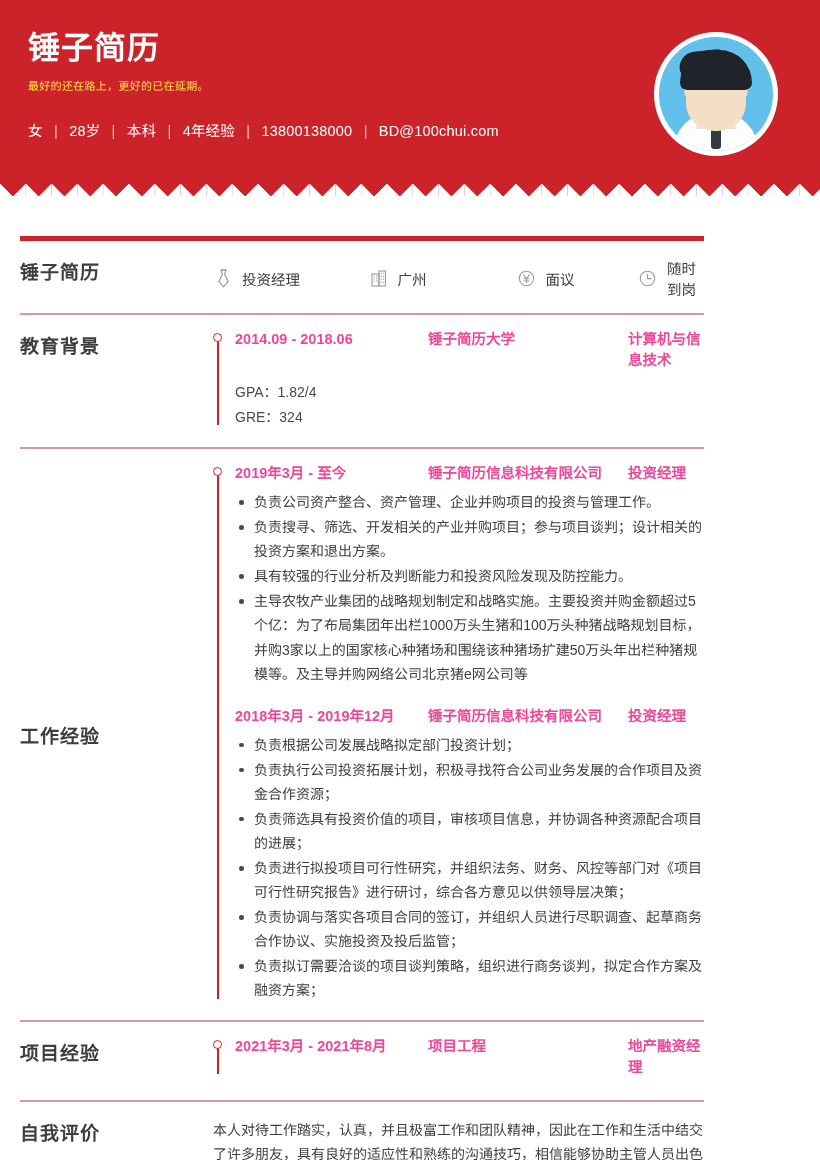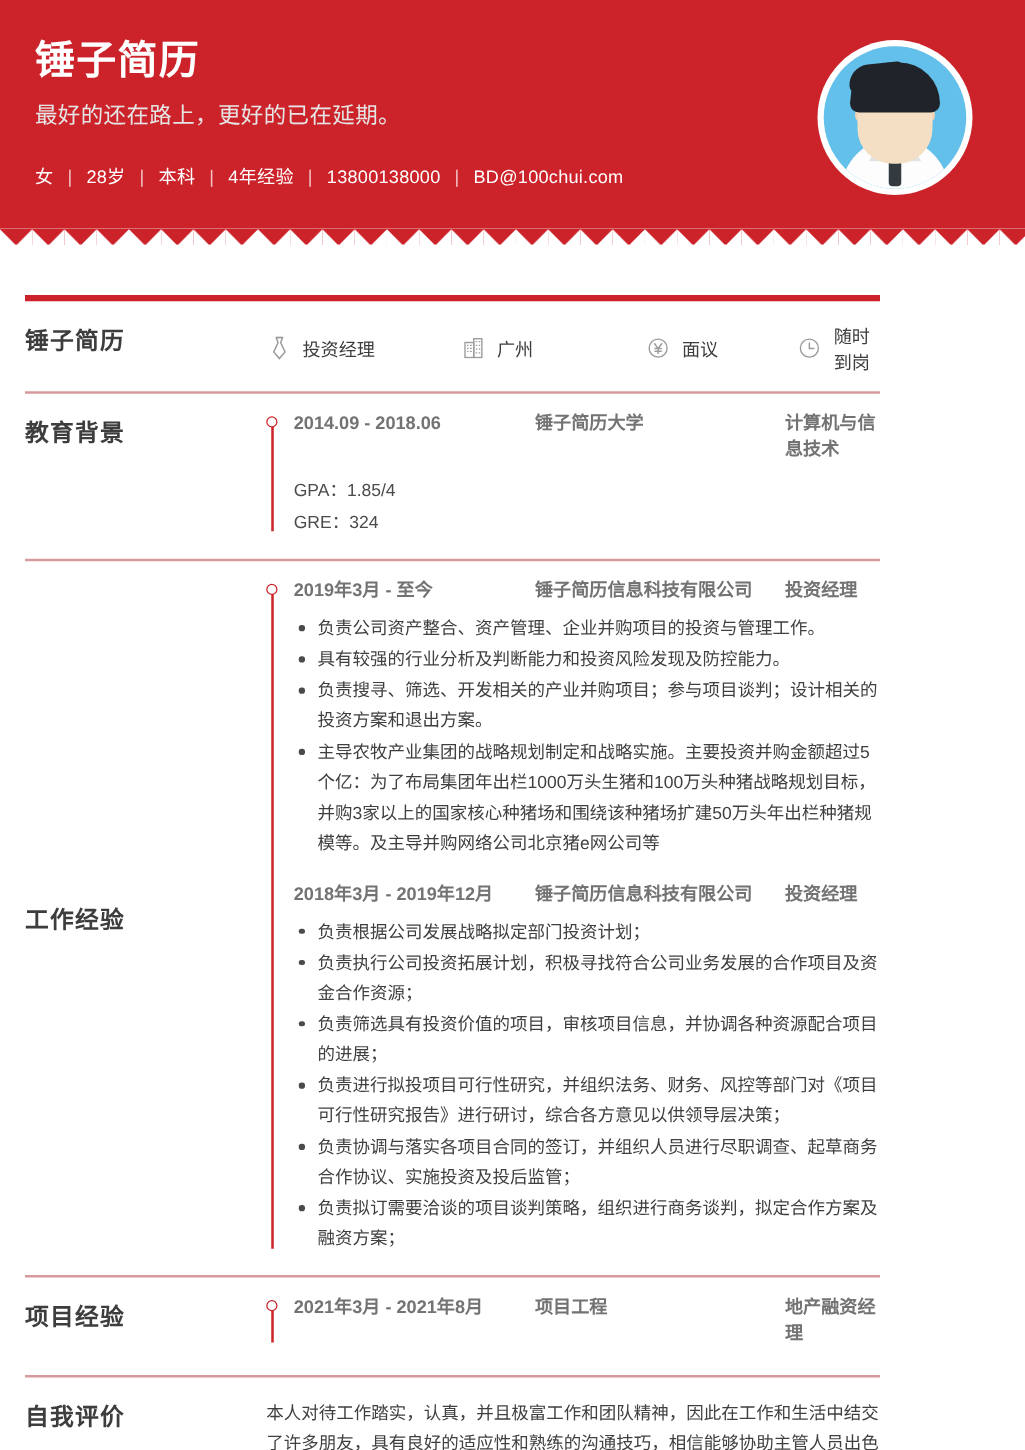--- a/index.html
+++ b/index.html
@@ -40,22 +40,22 @@
   .name {
     font-size: 32px;
     font-weight: 700;
     color: #ffffff;
     letter-spacing: 1px;
     line-height: 1.15;
   }
 
   .tagline {
     margin-top: 10px;
-    font-size: 18px;
-    color: #e5e5e5;
+    font-size: 11px;
+    color: #fde047;
     letter-spacing: 0.3px;
   }
 
   .meta-line {
     margin-top: 26px;
     font-size: 14.5px;
     color: #ffffff;
     letter-spacing: 0.2px;
     white-space: nowrap;
   }
@@ -269,21 +269,21 @@
     background: #ffffff;
   }
 
   .entry { position: relative; }
   .entry + .entry { margin-top: 20px; }
 
   .entry-head {
     display: flex;
     font-size: 14.5px;
     font-weight: 700;
-    color: #737373;
+    color: #ec4899;
     line-height: 1.45;
   }
   .eh-date  { flex: 0 0 193px; }
   .eh-org   { flex: 0 0 200px; }
   .eh-role  { flex: 1 1 auto; }
 
   .sub-lines {
     margin-top: 9px;
     font-size: 14px;
     color: #4a4a4a;
@@ -432,21 +432,21 @@
       <div class="sec-body">
         <div class="tl">
           <span class="tl-dot"></span>
           <div class="entry">
             <div class="entry-head">
               <span class="eh-date">2014.09 - 2018.06</span>
               <span class="eh-org">锤子简历大学</span>
               <span class="eh-role">计算机与信息技术</span>
             </div>
             <div class="sub-lines">
-              <div>GPA：1.85/4</div>
+              <div>GPA：1.82/4</div>
               <div>GRE：324</div>
             </div>
           </div>
         </div>
       </div>
     </div>
 
     <div class="divider"></div>
 
     <div class="section pad-work">
@@ -456,22 +456,22 @@
           <span class="tl-dot"></span>
 
           <div class="entry">
             <div class="entry-head">
               <span class="eh-date">2019年3月 - 至今</span>
               <span class="eh-org">锤子简历信息科技有限公司</span>
               <span class="eh-role">投资经理</span>
             </div>
             <ul class="bullets">
               <li>负责公司资产整合、资产管理、企业并购项目的投资与管理工作。</li>
+              <li>负责搜寻、筛选、开发相关的产业并购项目；参与项目谈判；设计相关的投资方案和退出方案。</li>
               <li>具有较强的行业分析及判断能力和投资风险发现及防控能力。</li>
-              <li>负责搜寻、筛选、开发相关的产业并购项目；参与项目谈判；设计相关的投资方案和退出方案。</li>
               <li>主导农牧产业集团的战略规划制定和战略实施。主要投资并购金额超过5个亿：为了布局集团年出栏1000万头生猪和100万头种猪战略规划目标，并购3家以上的国家核心种猪场和围绕该种猪场扩建50万头年出栏种猪规模等。及主导并购网络公司北京猪e网公司等</li>
             </ul>
           </div>
 
           <div class="entry">
             <div class="entry-head">
               <span class="eh-date">2018年3月 - 2019年12月</span>
               <span class="eh-org">锤子简历信息科技有限公司</span>
               <span class="eh-role">投资经理</span>
             </div>

